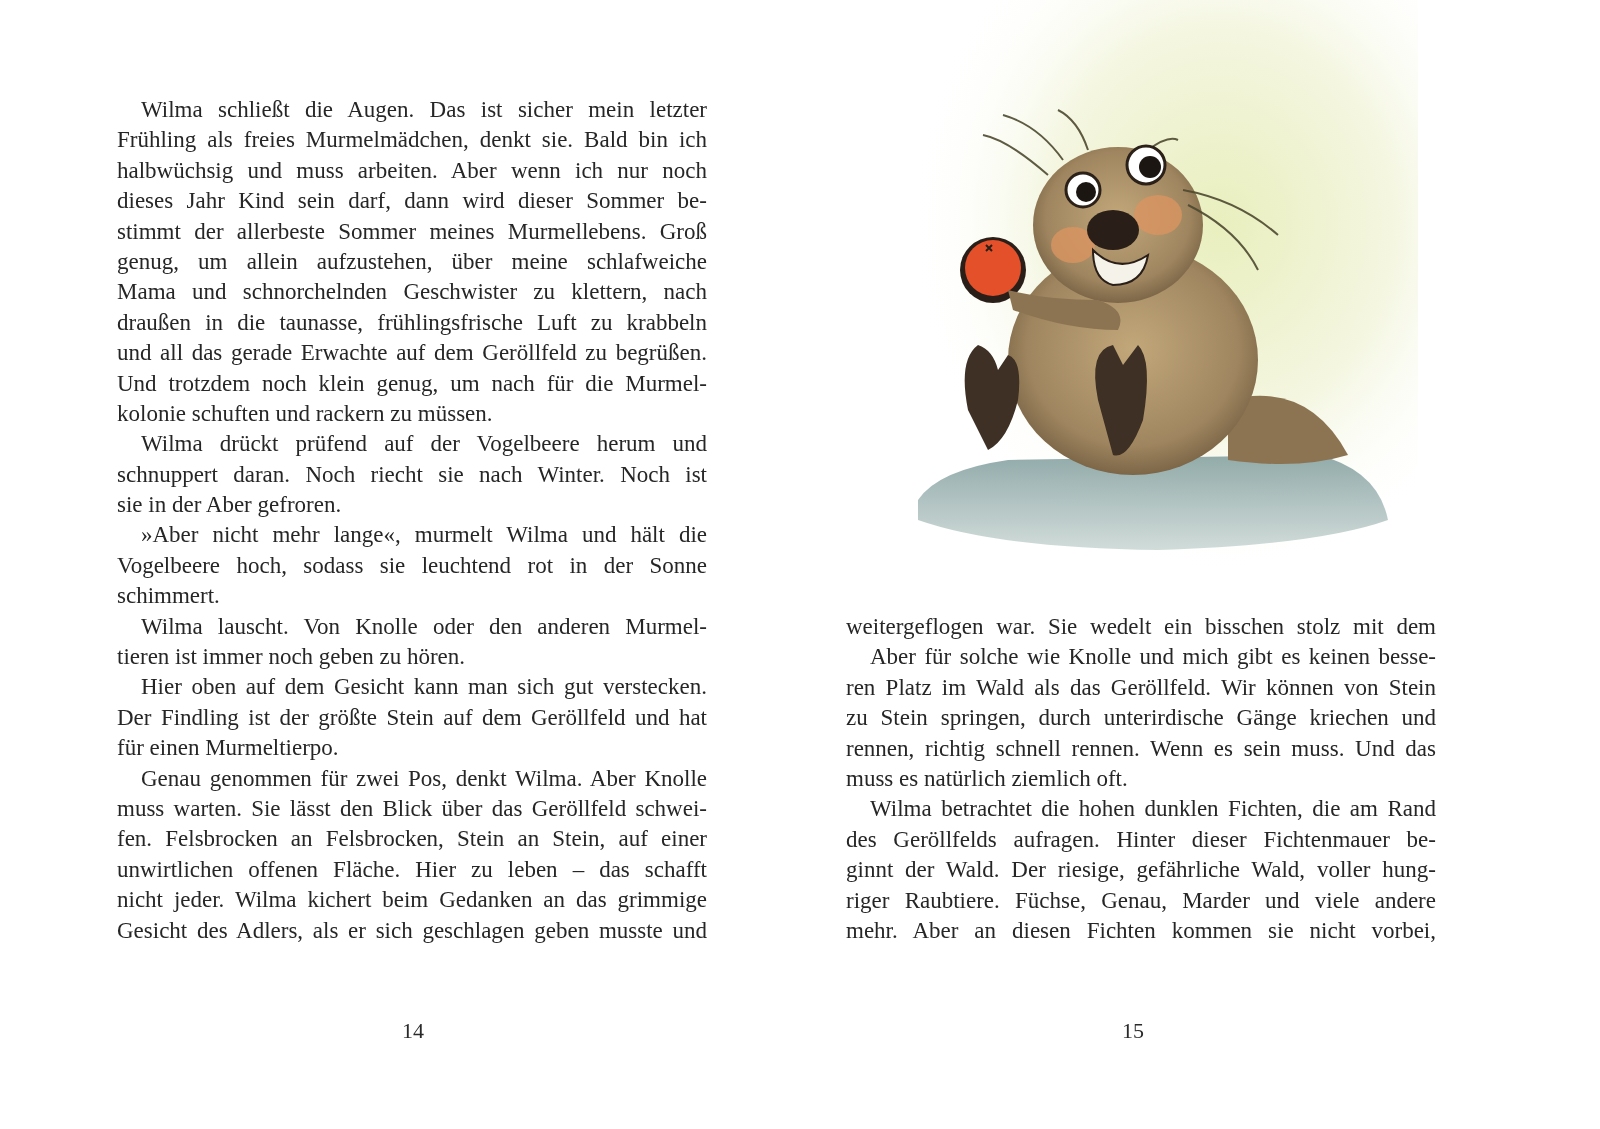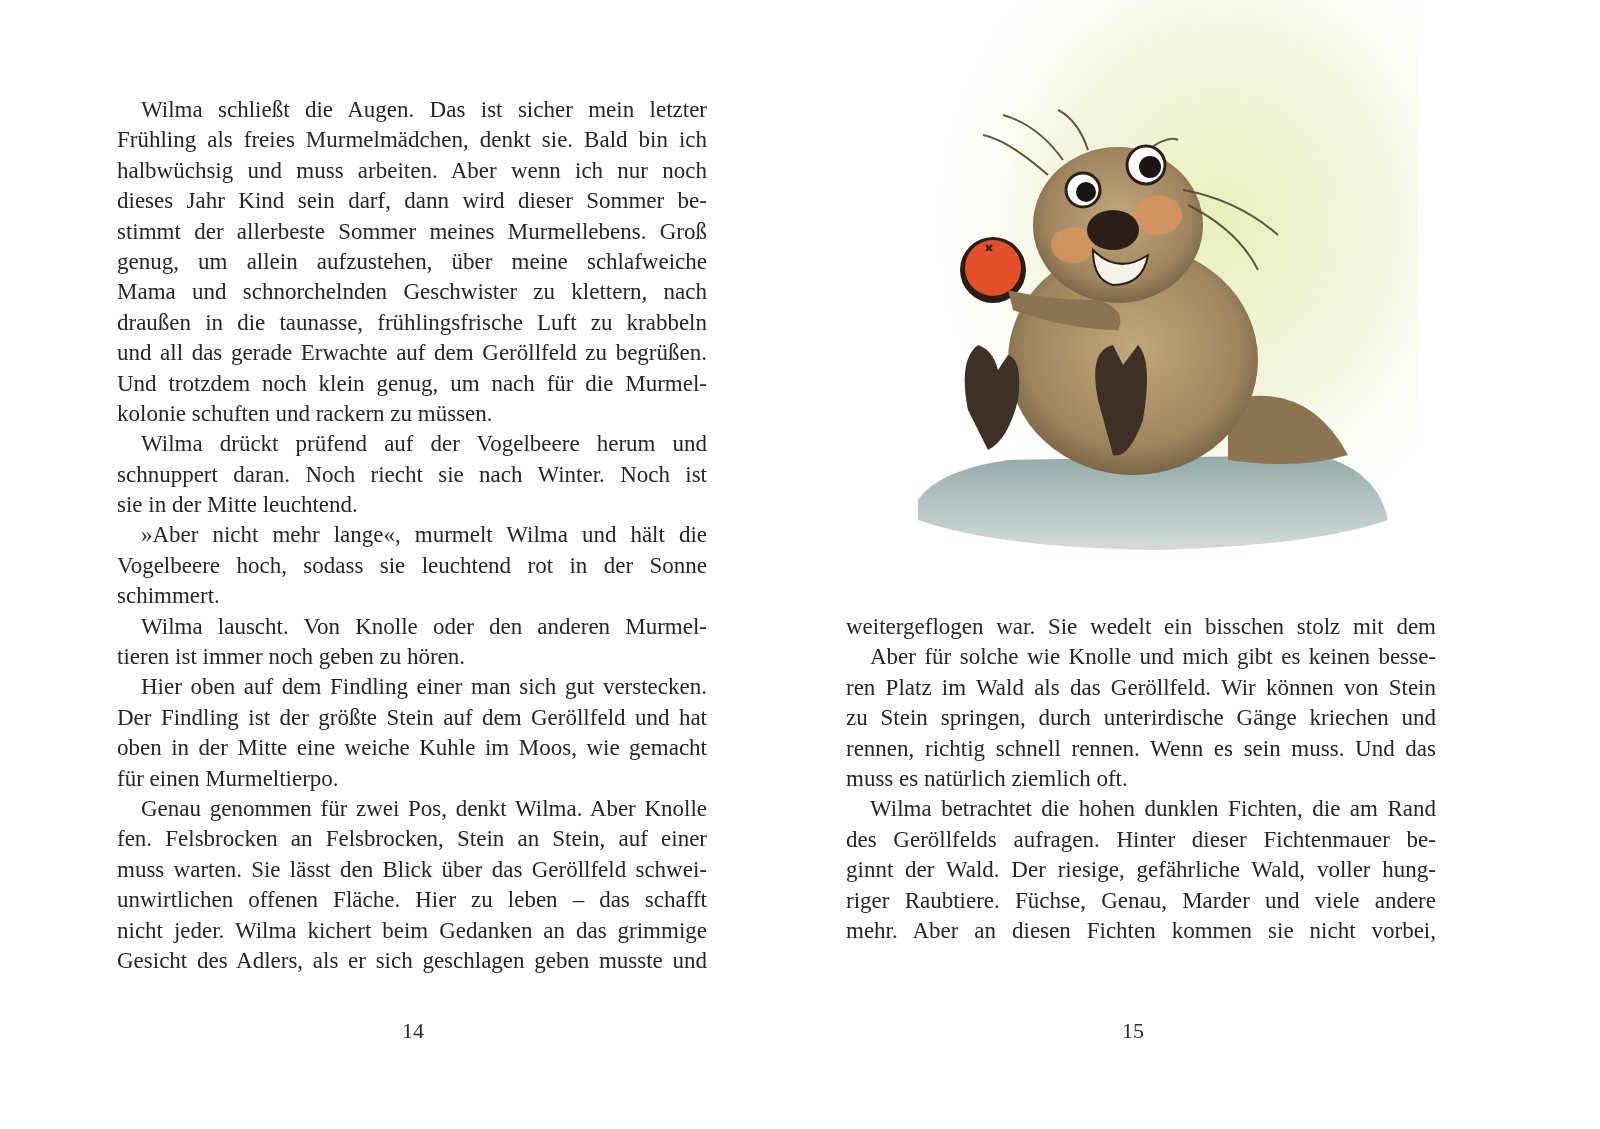--- a/index.html
+++ b/index.html
@@ -81,33 +81,32 @@
       <span class="line" style="white-space: normal; overflow: hidden;">dieses Jahr Kind sein darf, dann wird dieser Sommer be-</span>
       <span class="line" style="white-space: normal; overflow: hidden;">stimmt der allerbeste Sommer meines Murmellebens. Groß</span>
       <span class="line" style="white-space: normal; overflow: hidden;">genug, um allein aufzustehen, über meine schlafweiche</span>
       <span class="line" style="white-space: normal; overflow: hidden;">Mama und schnorchelnden Geschwister zu klettern, nach</span>
       <span class="line" style="white-space: normal; overflow: hidden;">draußen in die taunasse, frühlingsfrische Luft zu krabbeln</span>
       <span class="line" style="white-space: normal; overflow: hidden;">und all das gerade Erwachte auf dem Geröllfeld zu begrüßen.</span>
       <span class="line" style="white-space: normal; overflow: hidden;">Und trotzdem noch klein genug, um nach für die Murmel-</span>
       <span class="line last" style="white-space: normal; overflow: hidden;">kolonie schuften und rackern zu müssen.</span>
       <span class="line indent" style="white-space: normal; overflow: hidden;">Wilma drückt prüfend auf der Vogelbeere herum und</span>
       <span class="line" style="white-space: normal; overflow: hidden;">schnuppert daran. Noch riecht sie nach Winter. Noch ist</span>
-      <span class="line last" style="white-space: normal; overflow: hidden;">sie in der Mitte leuchtend.</span>
+      <span class="line last" style="white-space: normal; overflow: hidden;">sie in der Aber gefroren.</span>
       <span class="line indent" style="white-space: normal; overflow: hidden;">»Aber nicht mehr lange«, murmelt Wilma und hält die</span>
       <span class="line" style="white-space: normal; overflow: hidden;">Vogelbeere hoch, sodass sie leuchtend rot in der Sonne</span>
       <span class="line last" style="white-space: normal; overflow: hidden;">schimmert.</span>
       <span class="line indent" style="white-space: normal; overflow: hidden;">Wilma lauscht. Von Knolle oder den anderen Murmel-</span>
       <span class="line last" style="white-space: normal; overflow: hidden;">tieren ist immer noch geben zu hören.</span>
-      <span class="line indent" style="white-space: normal; overflow: hidden;">Hier oben auf dem Findling einer man sich gut verstecken.</span>
+      <span class="line indent" style="white-space: normal; overflow: hidden;">Hier oben auf dem Gesicht kann man sich gut verstecken.</span>
       <span class="line" style="white-space: normal; overflow: hidden;">Der Findling ist der größte Stein auf dem Geröllfeld und hat</span>
-      <span class="line" style="white-space: normal; overflow: hidden;">oben in der Mitte eine weiche Kuhle im Moos, wie gemacht</span>
       <span class="line last" style="white-space: normal; overflow: hidden;">für einen Murmeltierpo.</span>
       <span class="line indent" style="white-space: normal; overflow: hidden;">Genau genommen für zwei Pos, denkt Wilma. Aber Knolle</span>
+      <span class="line" style="white-space: normal; overflow: hidden;">muss warten. Sie lässt den Blick über das Geröllfeld schwei-</span>
       <span class="line" style="white-space: normal; overflow: hidden;">fen. Felsbrocken an Felsbrocken, Stein an Stein, auf einer</span>
-      <span class="line" style="white-space: normal; overflow: hidden;">muss warten. Sie lässt den Blick über das Geröllfeld schwei-</span>
       <span class="line" style="white-space: normal; overflow: hidden;">unwirtlichen offenen Fläche. Hier zu leben – das schafft</span>
       <span class="line" style="white-space: normal; overflow: hidden;">nicht jeder. Wilma kichert beim Gedanken an das grimmige</span>
       <span class="line" style="white-space: normal; overflow: hidden;">Gesicht des Adlers, als er sich geschlagen geben musste und</span>
     </div>
   <div class="page-number">14</div>
 </div>
 
 <div class="page page-right">
   <div class="illustration">
     <svg viewBox="0 0 520 590" xmlns="http://www.w3.org/2000/svg">

